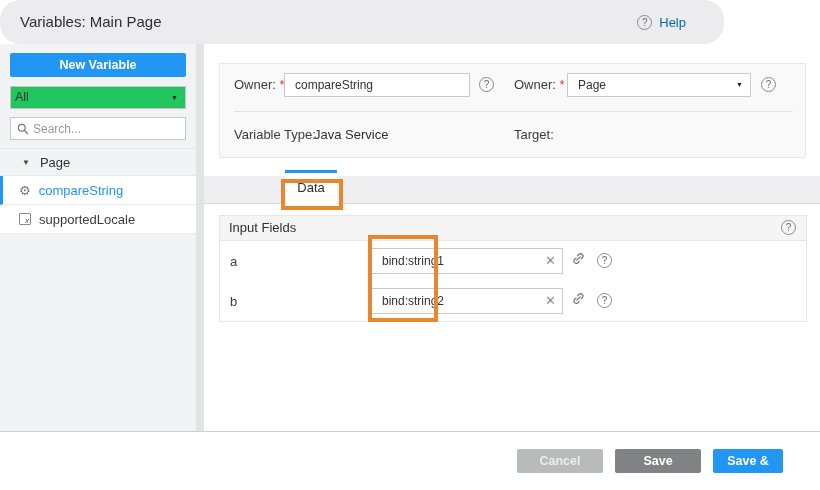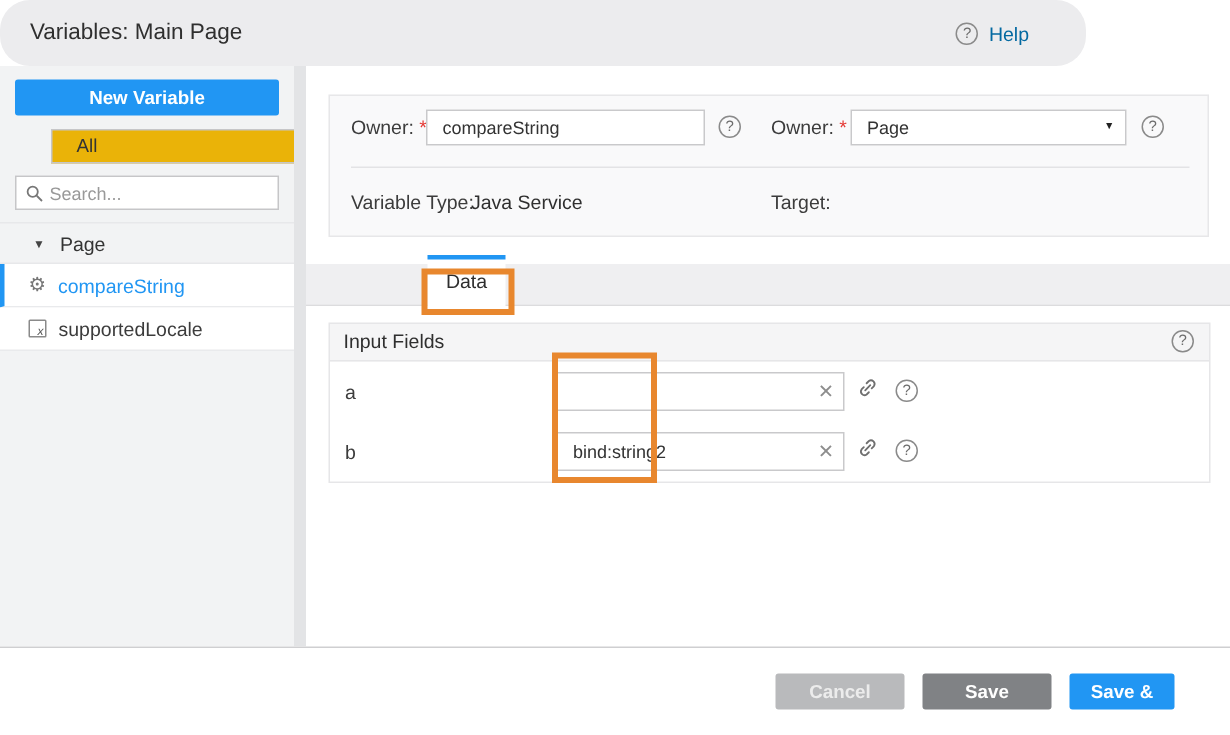--- a/index.html
+++ b/index.html
@@ -43,22 +43,22 @@
     background: #e3e4e6;
   }
   .new-variable-btn {
     position: absolute; left: 10px; top: 9px; width: 176px; height: 24px;
     background: #2196f3; color: #fff; font-size: 12.5px; font-weight: 700;
     border: none; border-radius: 2px; text-align: center; line-height: 24px;
     cursor: pointer;
   }
   .filter-select {
     position: absolute; left: 10px; top: 42px; width: 176px; height: 23px;
-    background: #eab308; border: 1px solid #c6c6c8; font-size: 12.5px;
-    line-height: 21px; padding-left: 16px; cursor: pointer; margin-left: 24px;
+    background: #22c55e; border: 1px solid #c6c6c8; font-size: 12.5px;
+    line-height: 21px; padding-left: 4px; cursor: pointer;
   }
   .filter-select .dd-arrow, .owner-select .dd-arrow {
     position: absolute; right: 7px; top: 0; line-height: 21px;
     font-size: 8px; color: #222;
   }
   .search-box {
     position: absolute; left: 10px; top: 73px; width: 176px; height: 23px;
     background: #fff; border: 1px solid #c6c6c8;
   }
   .search-box svg { position: absolute; left: 6px; top: 5px; }
@@ -278,20 +278,21 @@
 
   <div class="if-panel">
     <div class="if-header">
       <span>Input Fields</span>
       <span class="qcircle">?</span>
     </div>
 
     <div class="if-row">
       <span class="if-label">a</span>
       <div class="bindbox">
+        <input class="bind-input" value="bind:string1" style="">
         <span class="clear-x">✕</span>
       </div>
       <svg class="link-icon" width="15" height="15" viewBox="0 0 16 16">
         <path d="M6.2 9.8 L9.8 6.2 M5.2 7.6 L3.6 9.2 a2.6 2.6 0 0 0 3.6 3.6 L8.8 11.2 M10.8 8.4 L12.4 6.8 a2.6 2.6 0 0 0 -3.6 -3.6 L7.2 4.8" fill="none" stroke="#707070" stroke-width="1.3" stroke-linecap="round"></path>
       </svg>
       <span class="qcircle q-row">?</span>
     </div>
 
     <div class="if-row">
       <span class="if-label">b</span>

